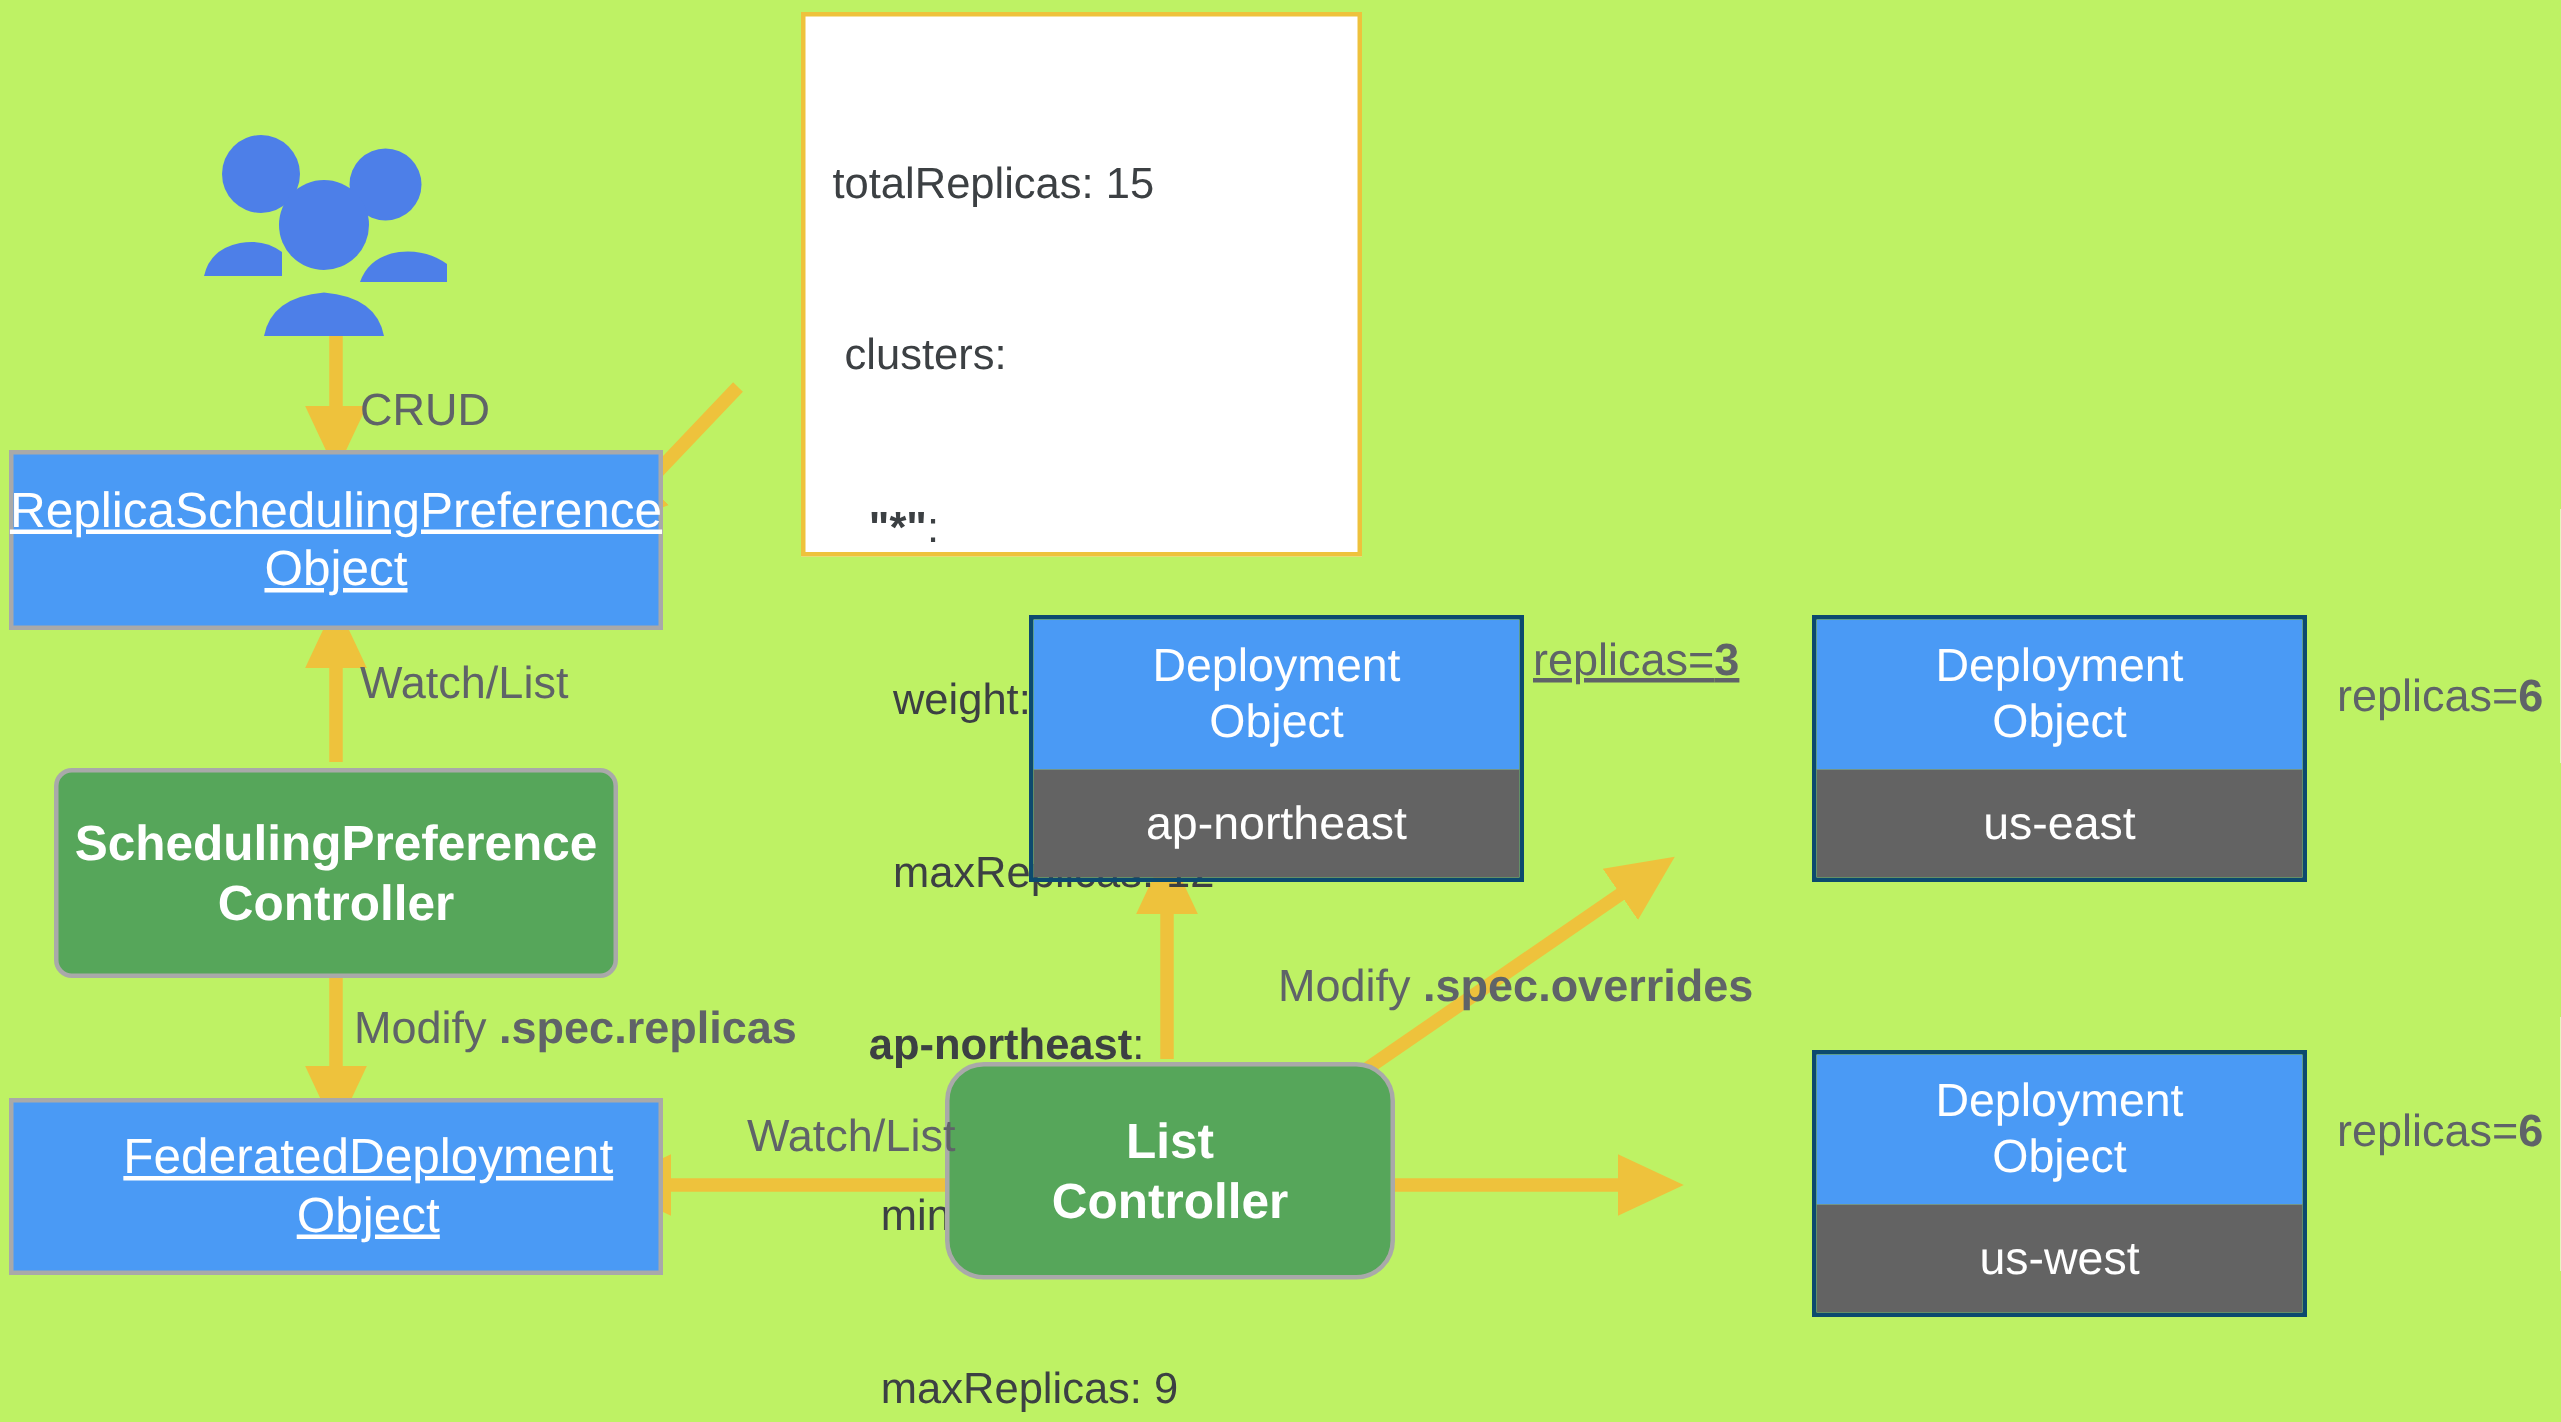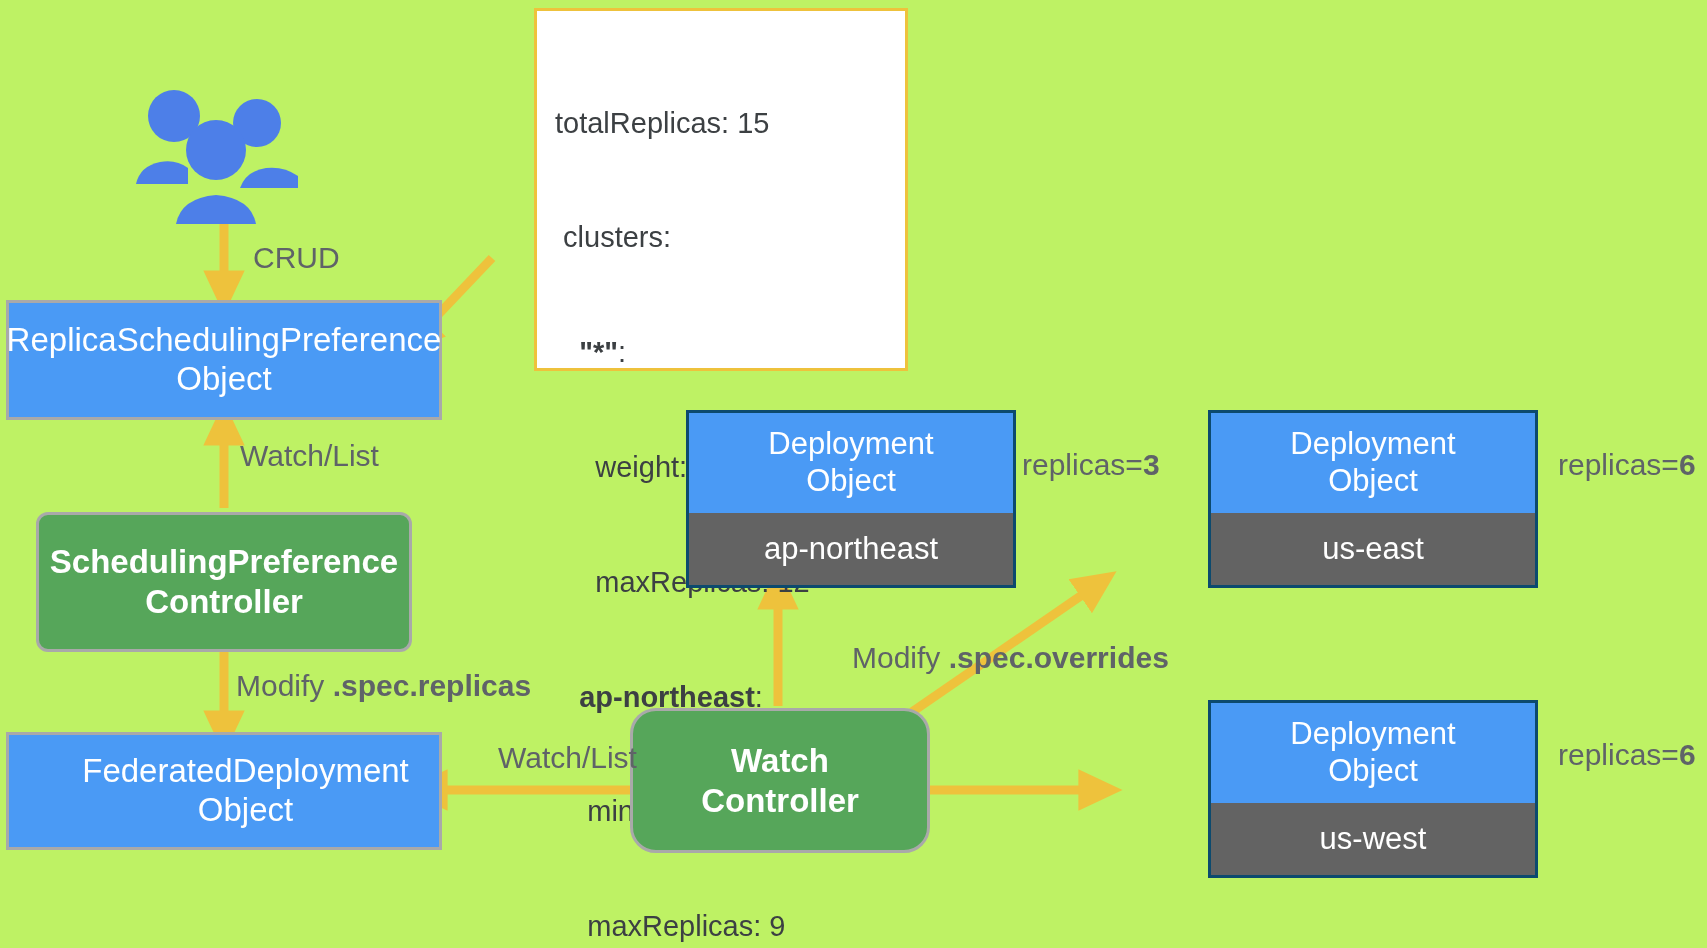--- a/index.html
+++ b/index.html
@@ -34,20 +34,21 @@
     border: 3px solid #a9a9a9;
     color: #ffffff;
     display: flex;
     flex-direction: column;
     align-items: center;
     justify-content: center;
     text-align: center;
     line-height: 1.18;
     font-size: 33px;
     font-weight: 400;
+    text-decoration: underline;
   }
   .obj-box .ln { display: block; }
 
   .ctrl-box {
     position: absolute;
     box-sizing: border-box;
     background: #56a65a;
     border: 3px solid #a9a9a9;
     border-radius: 26px;
     color: #ffffff;
@@ -199,32 +200,32 @@
     <span class="ln">SchedulingPreference</span>
     <span class="ln">Controller</span>
   </div>
 
   <div class="obj-box" style="left:6px; top:732px; width:436px; height:118px;padding-left:43px;">
     <span class="ln">FederatedDeployment</span>
     <span class="ln">Object</span>
   </div>
 
   <div class="ctrl-box" style="left:630px; top:708px; width:300px; height:145px;">
-    <span class="ln">Watch</span>
+    <span class="ln">List</span>
     <span class="ln">Controller</span>
   </div>
 
   <div class="dep-box" style="left:686px; top:410px; width:330px; height:178px;">
     <div class="dep-top">
       <span class="ln">Deployment</span>
       <span class="ln">Object</span>
     </div>
     <div class="dep-bot">ap-northeast</div>
   </div>
-  <div class="replicas-label" style="left:1022px; top:448px;">
+  <div class="replicas-label" style="left:1022px; top:424px;text-decoration:underline;">
     <span>replicas=</span><b>3</b>
   </div>
 
   <div class="dep-box" style="left:1208px; top:410px; width:330px; height:178px;">
     <div class="dep-top">
       <span class="ln">Deployment</span>
       <span class="ln">Object</span>
     </div>
     <div class="dep-bot">us-east</div>
   </div>
@@ -236,21 +237,21 @@
     <div class="dep-top">
       <span class="ln">Deployment</span>
       <span class="ln">Object</span>
     </div>
     <div class="dep-bot">us-west</div>
   </div>
   <div class="replicas-label" style="left:1558px; top:738px;">
     <span>replicas=</span><b>6</b>
   </div>
 
-  <div class="edge-label" style="left:240px; top:240px;margin-left:13px;">CRUD</div>
+  <div class="edge-label" style="left:240px; top:256px;">CRUD</div>
 
   <div class="edge-label" style="left:240px; top:438px;">Watch/List</div>
 
   <div class="edge-label" style="left:236px; top:668px;">
     <span>Modify </span><b>.spec.replicas</b>
   </div>
 
   <div class="edge-label" style="left:498px; top:740px;">Watch/List</div>
 
   <div class="edge-label" style="left:852px; top:640px;">

